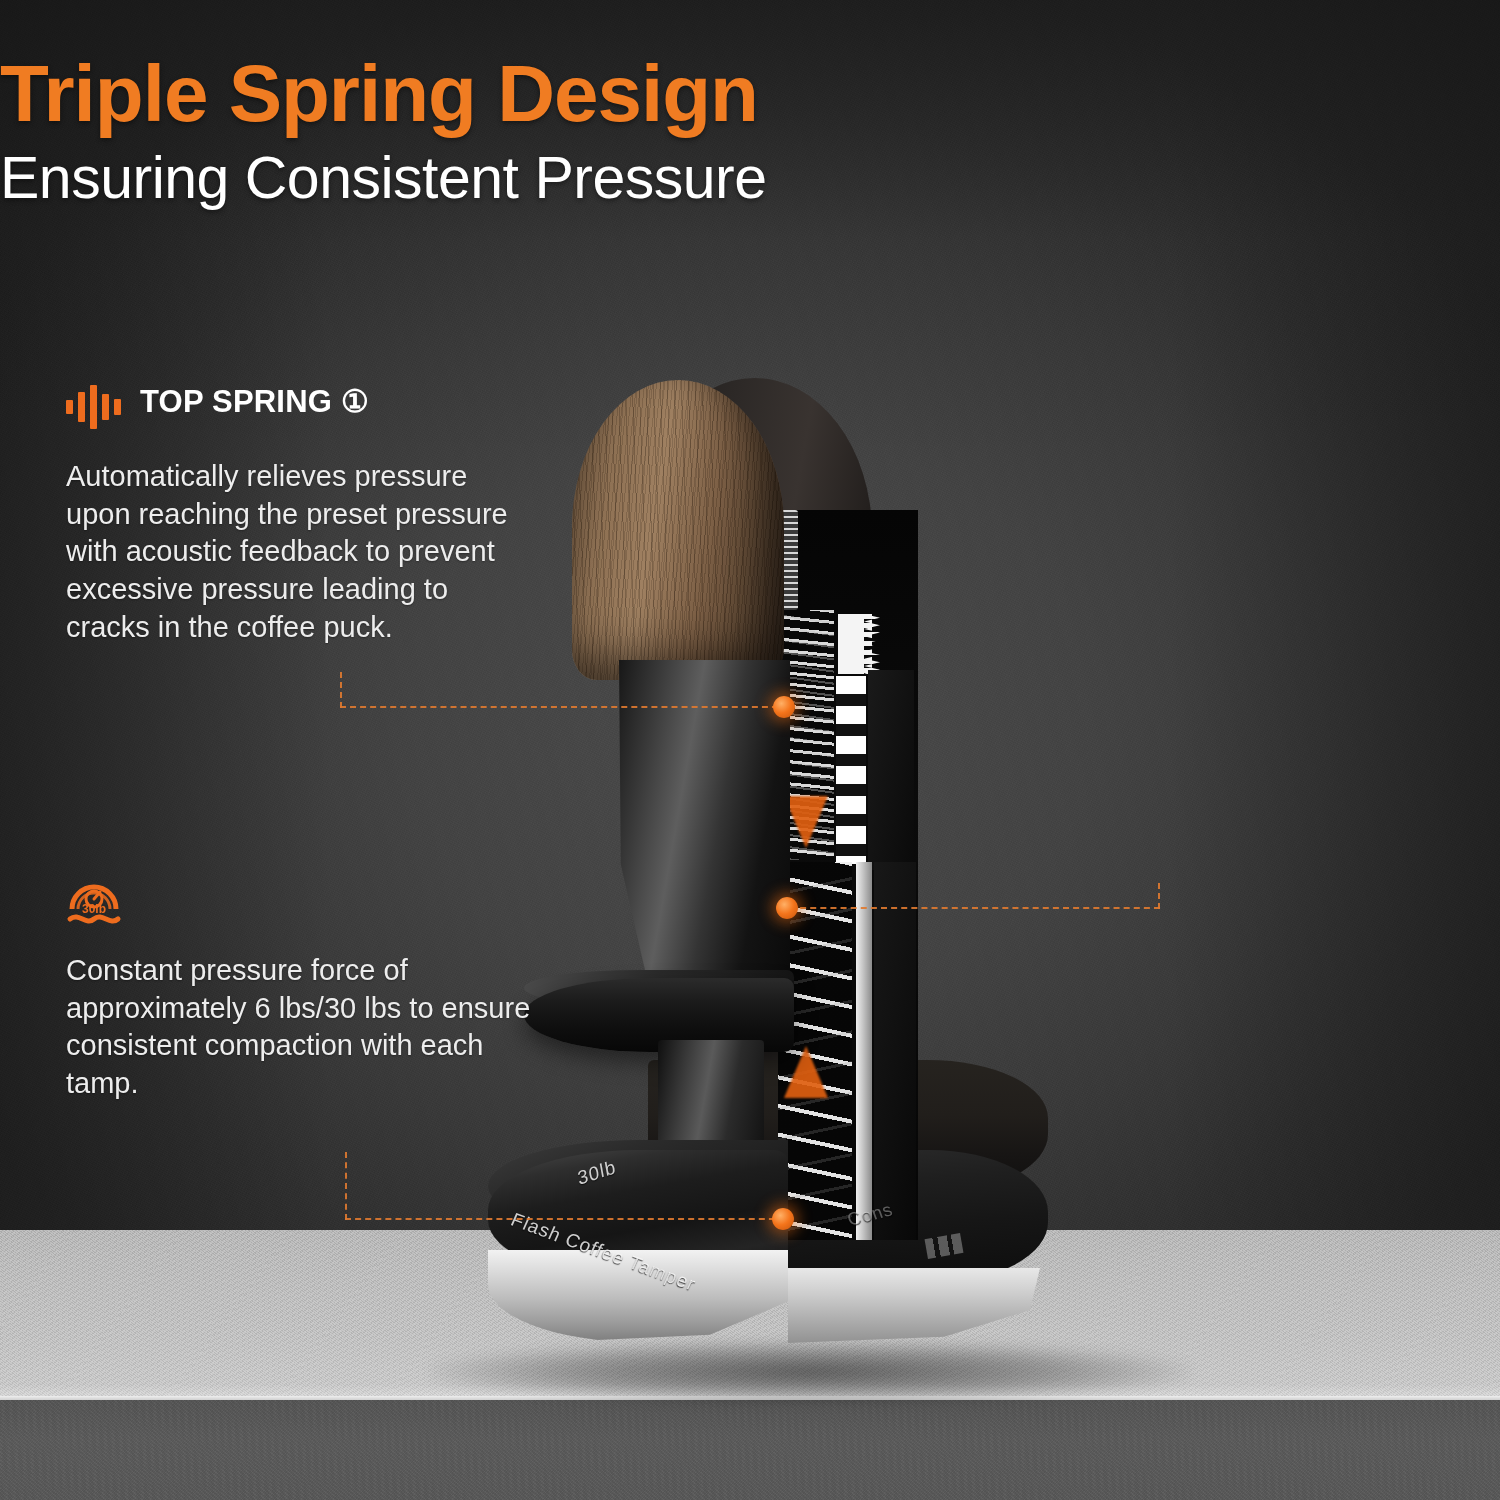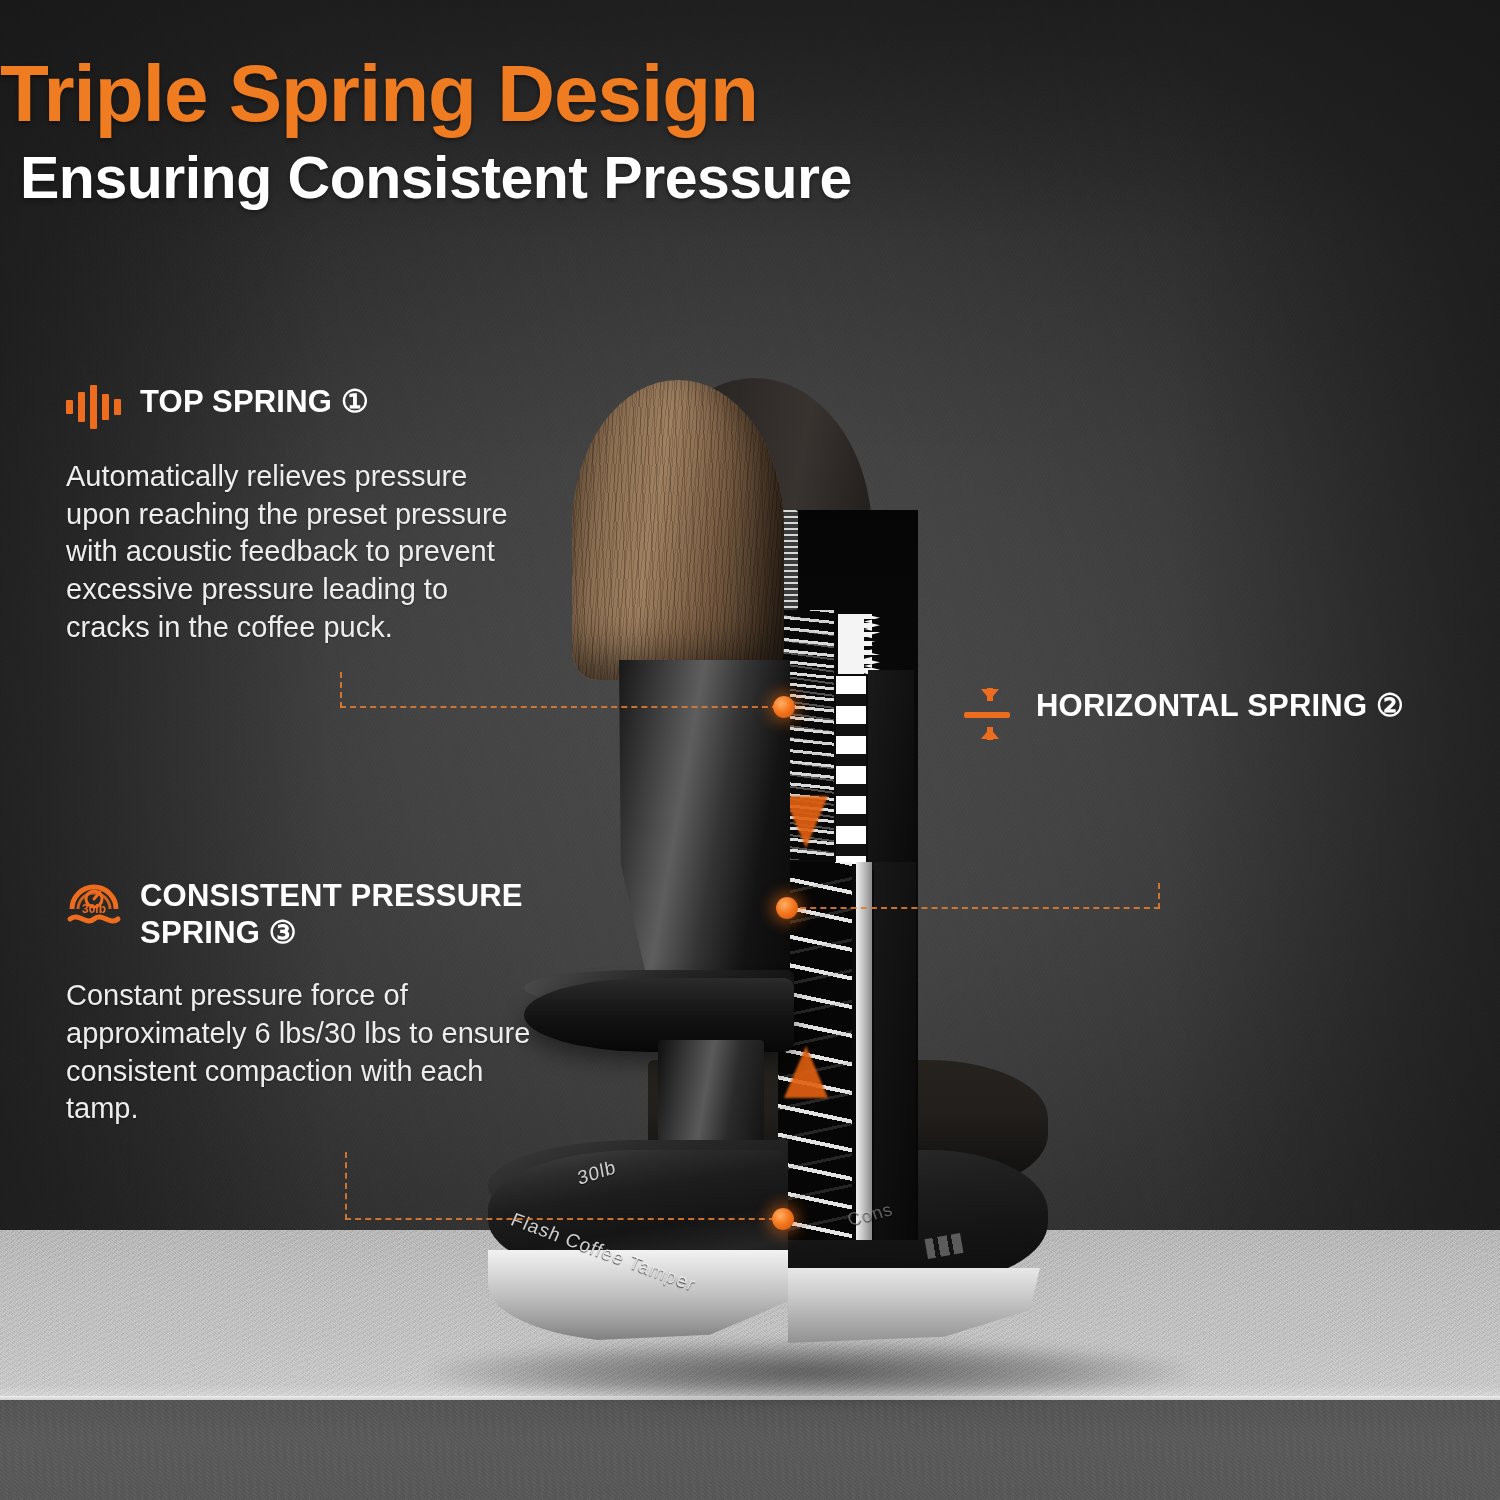--- a/index.html
+++ b/index.html
@@ -66,24 +66,23 @@
 
   
   .title-wrap { position:absolute; left:0; right:0; top:54px; text-align:left; }
   .title-main {
     font-size:80px; font-weight:bold; letter-spacing:-1px;
     color:#F07C22; line-height:1.0;
     text-shadow:0 2px 5px rgba(0,0,0,.45);
   }
   .title-sub {
     margin-top:14px;
-    font-size:59px; font-weight:bold; letter-spacing:-.5px;
+    font-size:59px; font-weight:normal; letter-spacing:-.5px;
     color:#ffffff; line-height:1.05;
     text-shadow:0 2px 5px rgba(0,0,0,.45);
-    margin-left:20px;
   }
 
   
   .feat { position:absolute; }
   .feat-head { display:flex; align-items:flex-start; gap:16px; }
   .feat-icon { flex:0 0 auto; width:58px; height:48px; position:relative; margin-top:2px; }
   .feat-title {
     color:#fff; font-size:31px; font-weight:bold; letter-spacing:.2px;
     line-height:1.18; padding-top:2px;
   }
@@ -405,44 +404,33 @@
             <i></i>
             <i></i>
           </div>
       </div>
       <div class="feat-title">TOP SPRING ①</div>
     </div>
     <div class="feat-body">Automatically relieves pressure upon reaching the preset pressure with acoustic feedback to prevent excessive pressure leading to cracks in the coffee puck.</div>
   </div>
 
   <div class="feat" style="left:962px; top:686px; width:450px;">
-    <div class="feat-head">
-      <div class="feat-icon">
-        <div class="ico-compress">
-          <div class="arw dn"></div>
-          <div class="bar"></div>
-          <div class="arw up"></div>
-        </div>
-      </div>
-      <div class="feat-title">HORIZONTAL SPRING ②</div>
-    </div>
   </div>
 
   <div class="feat" style="left:66px; top:876px; width:470px;">
     <div class="feat-head">
       <div class="feat-icon">
         <div class="ico-gauge">
           <svg viewBox="0 0 56 50">
             <path d="M6 31 A22 22 0 0 1 50 31" fill="none" stroke="#EE6C1E" stroke-width="5"></path>
             <path d="M12 31 A16 16 0 0 1 44 31" fill="none" stroke="#EE6C1E" stroke-width="3" opacity=".85"></path>
             <circle cx="28" cy="21" r="8" fill="none" stroke="#EE6C1E" stroke-width="3"></circle>
             <path d="M28 21 L34 14" stroke="#EE6C1E" stroke-width="3" stroke-linecap="round"></path>
             <path d="M4 41 C13 34, 20 48, 28 41 C36 34, 44 48, 52 41" fill="none" stroke="#EE6C1E" stroke-width="5" stroke-linecap="round"></path>
             <text x="28" y="35" font-family="Liberation Sans, sans-serif" font-size="12" font-weight="bold" fill="#EE6C1E" text-anchor="middle">30lb</text>
           </svg>
         </div>
       </div>
-      <div class="feat-title">CONSISTENT PRESSURE SPRING ③</div>
     </div>
     <div class="feat-body">Constant pressure force of approximately 6 lbs/30 lbs to ensure consistent compaction with each tamp.</div>
   </div>
 
 </div>
 
 </body></html>

